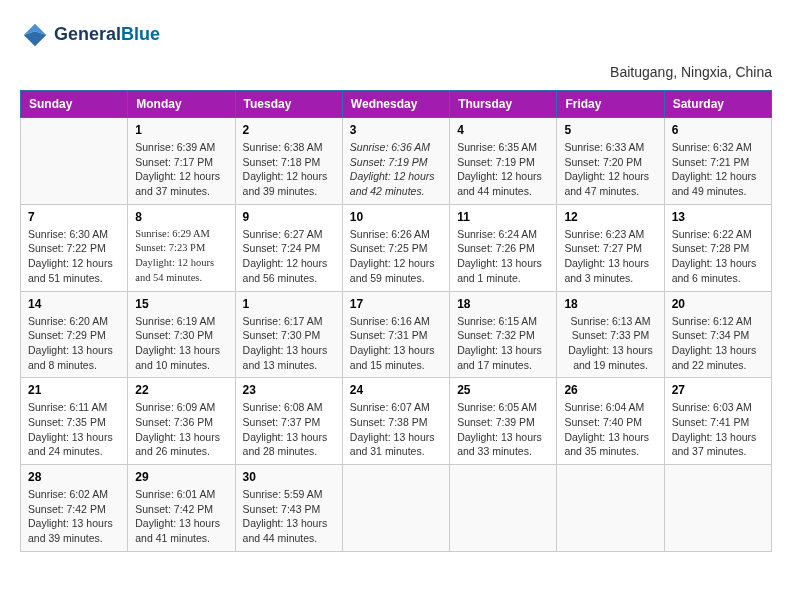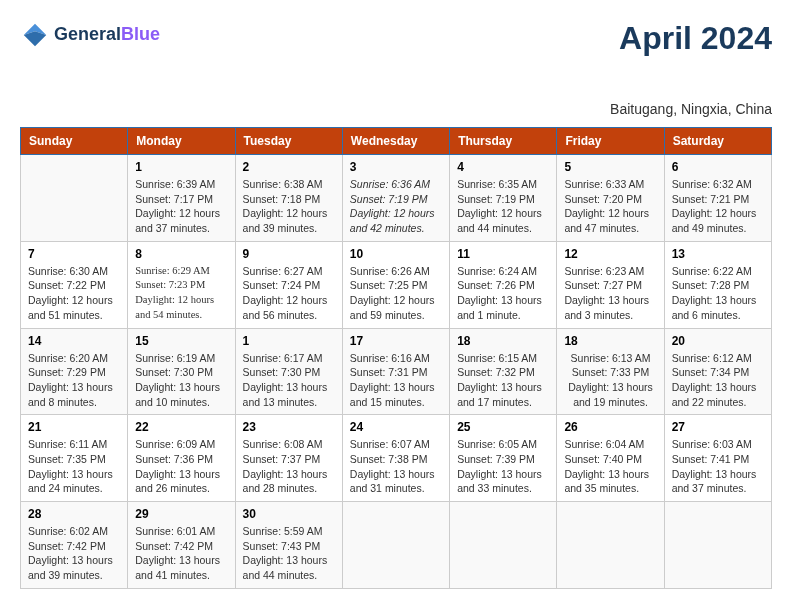--- a/index.html
+++ b/index.html
@@ -20,21 +20,21 @@
       display: flex;
       align-items: center;
     }
     .logo-text {
       font-size: 18px;
       font-weight: bold;
       color: #1a3a5c;
       line-height: 1.1;
     }
     .logo-text span {
-      color: #8b5cf6;
+      color: #0369a1;
     }
     .logo-icon {
       width: 30px;
       height: 30px;
       margin-right: 4px;
     }
     .title-block {
       text-align: right;
     }
     .month-title {
@@ -46,21 +46,21 @@
       font-size: 14px;
       color: #333;
       margin-top: 44px;
     }
     .calendar {
       width: 100%;
       border-collapse: collapse;
       font-size: 11px;
     }
     .calendar th {
-      background: #c2410c;
+      background: #a21caf;
       color: #fff;
       text-align: left;
       padding: 6px 8px;
       font-size: 12px;
       font-weight: bold;
       border: 1px solid #2e6dab;
     }
     .calendar td {
       vertical-align: top;
       padding: 5px 7px;
@@ -94,21 +94,20 @@
   <div class="logo">
     <svg class="logo-icon" viewBox="0 0 40 40">
       <polygon points="20,5 35,20 20,15 5,20" fill="#4a90d9"></polygon>
       <polygon points="20,15 35,20 20,35 5,20" fill="#2e6dab"></polygon>
     </svg>
     <div class="logo-text">
       <div>General<span>Blue</span></div>
     </div>
   </div>
   <div class="title-block">
-    <div class="month-title">April 2024</div>
     <div class="location">Baitugang, Ningxia, China</div>
   </div>
 </div>
 
 <table class="calendar">
   <thead>
     <tr>
     <th>Sunday</th>
         <th>Monday</th>
         <th>Tuesday</th>

